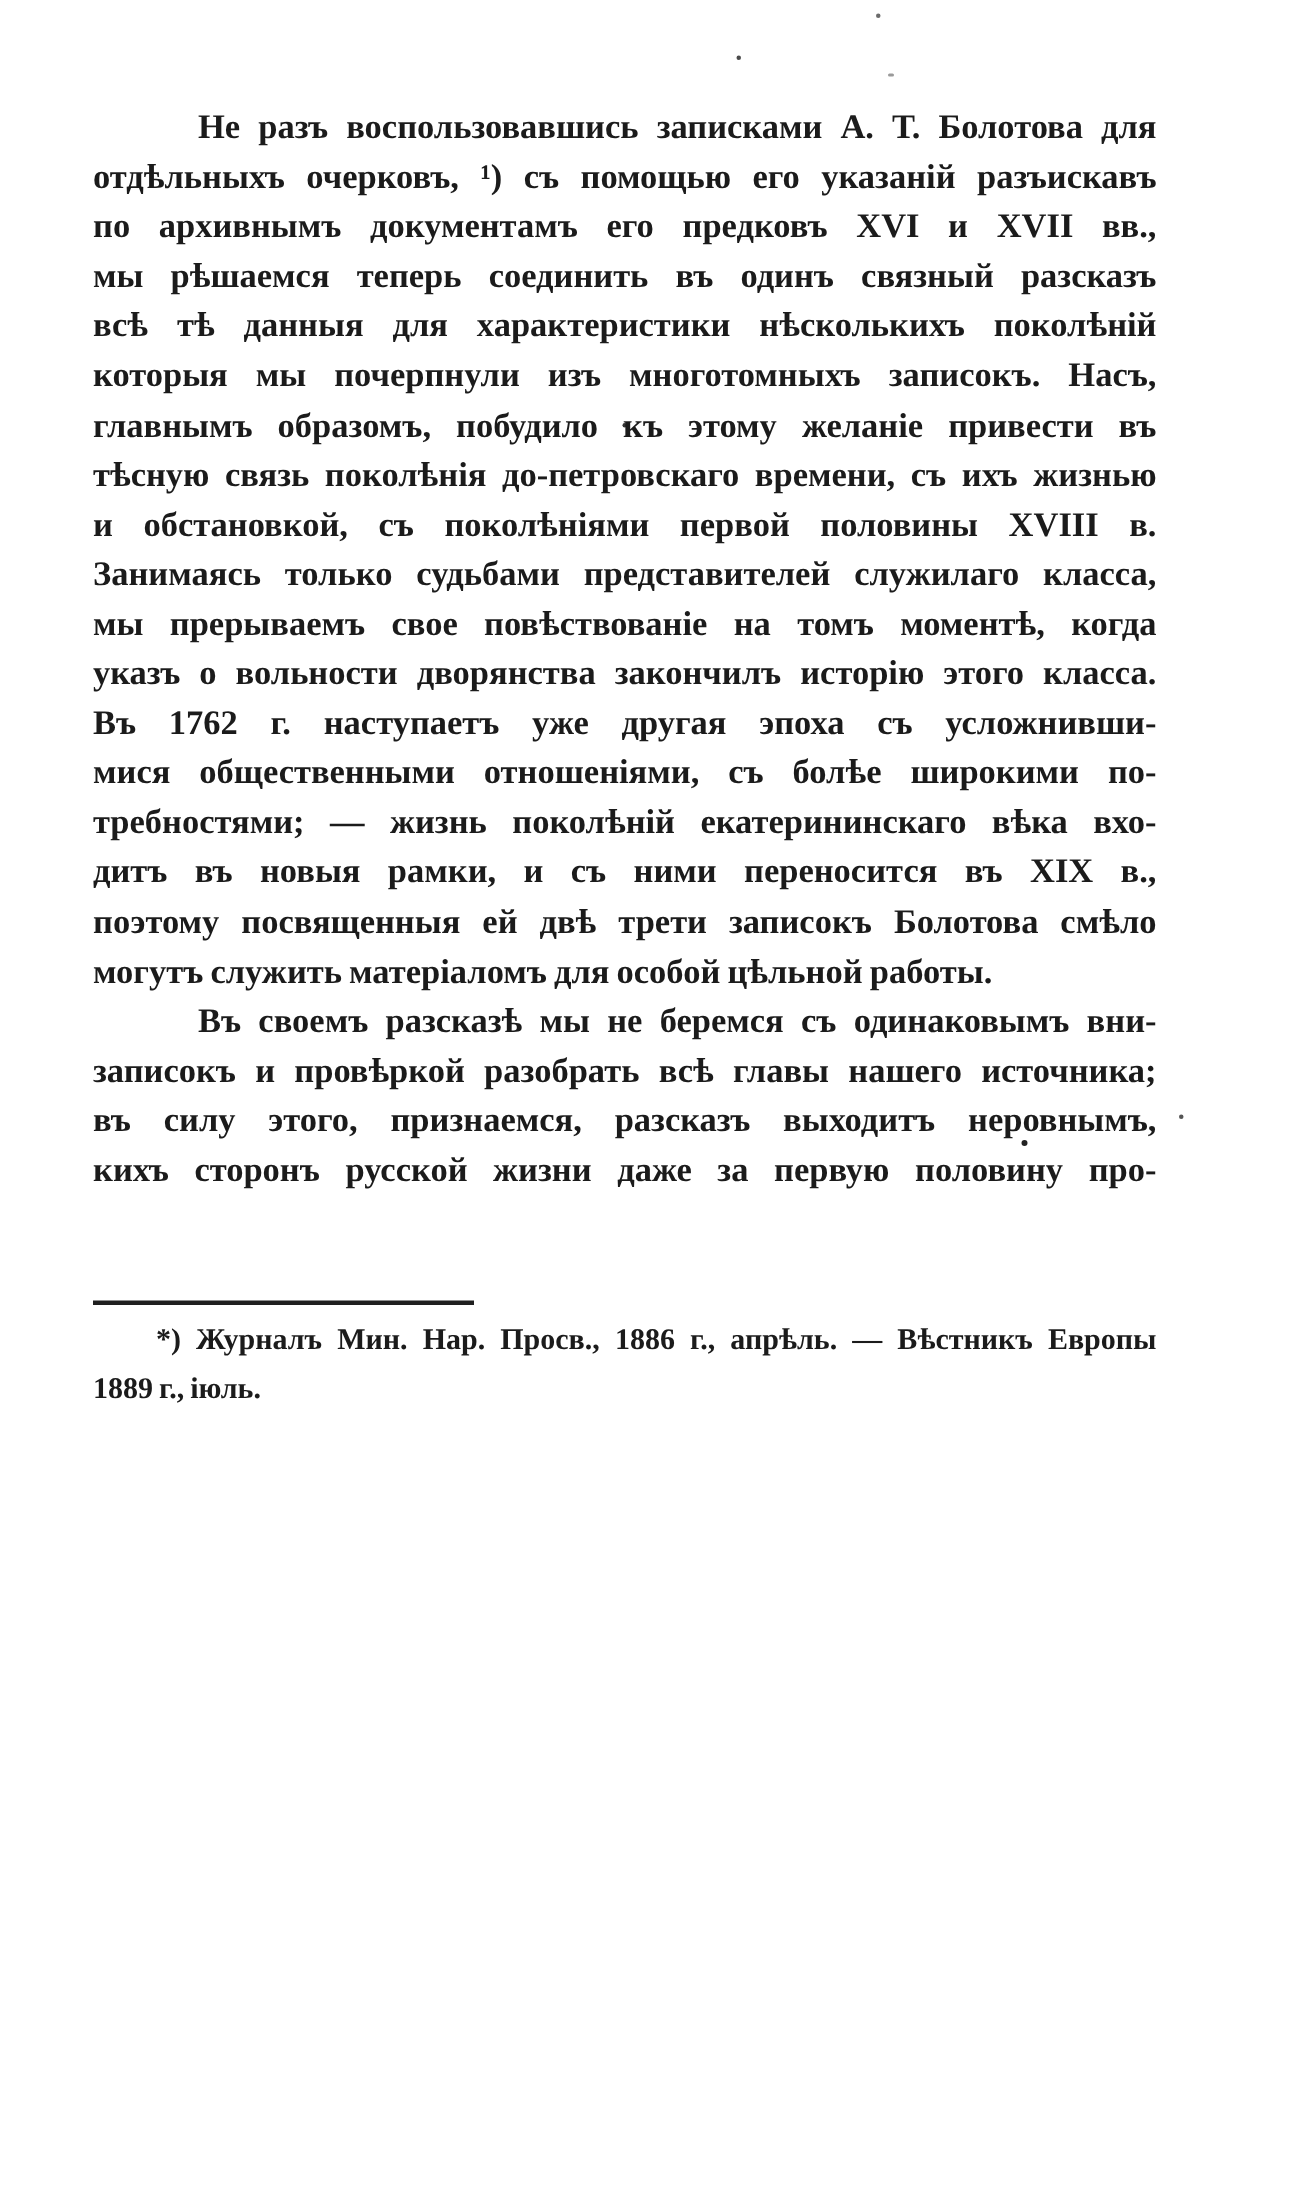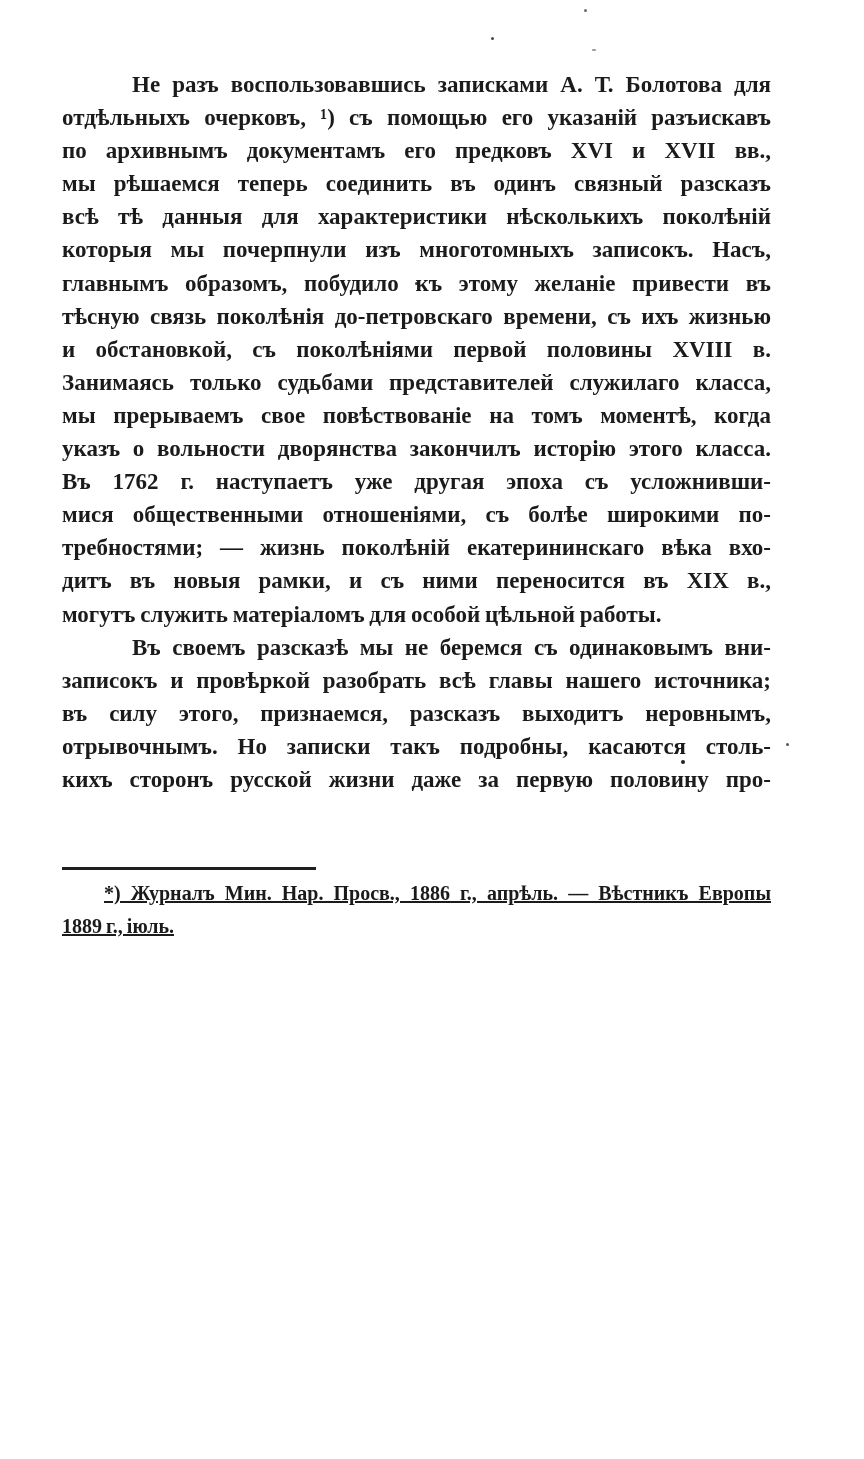--- a/index.html
+++ b/index.html
@@ -53,21 +53,20 @@
   .fn-line {
     margin: 0;
     padding: 0;
     font-size: 20px;
     font-weight: 700;
     line-height: 33px;
     color: #1b1b1b;
     text-align: justify;
     text-align-last: justify;
     word-spacing: -1px;
-    text-decoration: underline;
   }
   .fn-line.fn-indent { text-indent: 42px; }
   .fn-line.para-end { text-align-last: left; }
   .speck {
     position: absolute;
     border-radius: 50%;
   }
   .s1 { left: 584px; top: 9px;  width: 3px; height: 3px; background: #6b6b6b; }
   .s2 { left: 491px; top: 37px; width: 3px; height: 3px; background: #4a4a4a; }
   .s3 { left: 592px; top: 49px; width: 4px; height: 2px; background: #9a9a9a; border-radius: 1px; }
@@ -97,25 +96,25 @@
     <p class="line">главнымъ образомъ, побудило къ этому желаніе привести въ</p>
     <p class="line">тѣсную связь поколѣнія до-петровскаго времени, съ ихъ жизнью</p>
     <p class="line">и обстановкой, съ поколѣніями первой половины XVIII в.</p>
     <p class="line">Занимаясь только судьбами представителей служилаго класса,</p>
     <p class="line">мы прерываемъ свое повѣствованіе на томъ моментѣ, когда</p>
     <p class="line">указъ о вольности дворянства закончилъ исторію этого класса.</p>
     <p class="line">Въ 1762 г. наступаетъ уже другая эпоха съ усложнивши-</p>
     <p class="line">мися общественными отношеніями, съ болѣе широкими по-</p>
     <p class="line">требностями; — жизнь поколѣній екатерининскаго вѣка вхо-</p>
     <p class="line">дитъ въ новыя рамки, и съ ними переносится въ XIX в.,</p>
+    <p class="line">поэтому посвященныя ей двѣ трети записокъ Болотова смѣло</p>
     <p class="line para-end">могутъ служить матеріаломъ для особой цѣльной работы.</p>
     <p class="line indent">Въ своемъ разсказѣ мы не беремся съ одинаковымъ вни-</p>
     <p class="line">записокъ и провѣркой разобрать всѣ главы нашего источника;</p>
     <p class="line">въ силу этого, признаемся, разсказъ выходитъ неровнымъ,</p>
-    <p class="line">отрывочнымъ. Но записки такъ подробны, касаются столь-</p>
     <p class="line">кихъ сторонъ русской жизни даже за первую половину про-</p>
   </main>
 
   <div class="footnote-rule"></div>
 
   <footer class="footnote">
     <p class="fn-line fn-indent">*) Журналъ Мин. Нар. Просв., 1886 г., апрѣль. — Вѣстникъ Европы</p>
     <p class="fn-line para-end">1889 г., іюль.</p>
   </footer>
 

